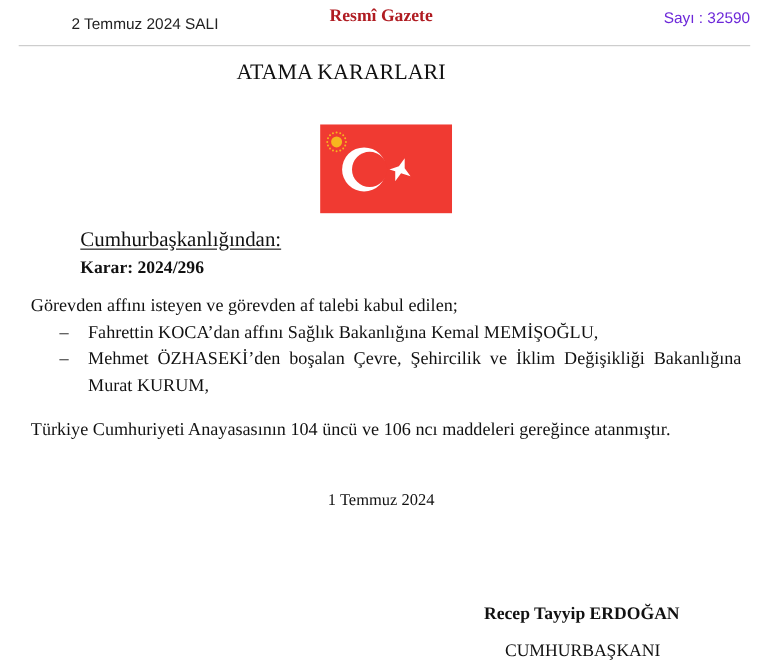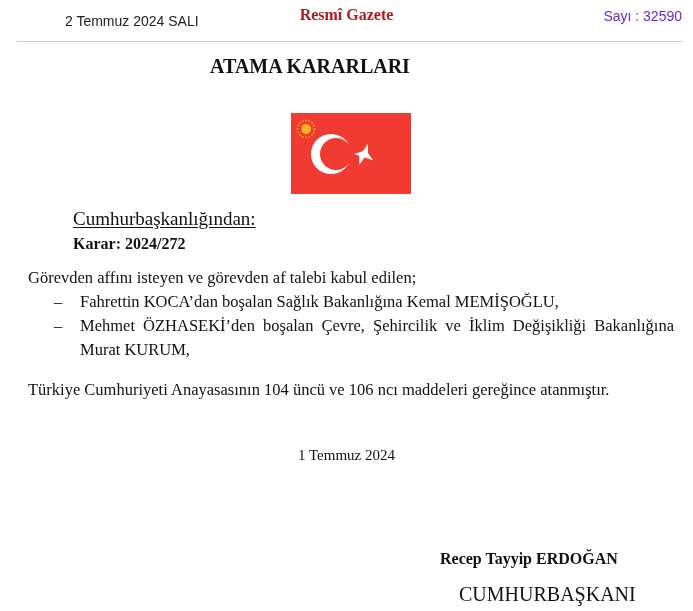--- a/index.html
+++ b/index.html
@@ -4,36 +4,36 @@
   <style>
     html, body { margin: 0; padding: 0; background: #ffffff; }
     body { width: 693px; height: 611px; position: relative; overflow: hidden; color: #111; }
     .header { position: absolute; left: 0; top: 0; width: 693px; height: 44px; }
     .hdr-date { position: absolute; left: 17px; top: 13px; font-family: "Liberation Sans", sans-serif; font-size: 14px; color: #222; margin-left: 48px; }
     .hdr-title { position: absolute; left: 0; width: 693px; top: 6px; text-align: center; font-family: "Liberation Serif", serif; font-weight: bold; font-size: 16px; color: #b01c22; pointer-events: none; }
     .hdr-title span { pointer-events: auto; }
     .hdr-issue { position: absolute; right: 11px; top: 8px; font-family: "Liberation Sans", sans-serif; font-size: 14px; color: #6d28d9; }
     .hdr-rule { position: absolute; left: 17px; right: 11px; top: 41px; height: 1px; background: #c8c8c8; }
     .serif { font-family: "Liberation Serif", serif; }
-    .section-title { position: absolute; left: 0; width: 620px; top: 55px; text-align: center; font-weight: bold; font-size: 20px; }
+    .section-title { position: absolute; left: 0; width: 620px; top: 55px; text-align: center; font-weight: normal; font-size: 20px; }
     .flag { position: absolute; left: 291px; top: 113px; width: 120px; height: 81px; }
     .issuer { position: absolute; left: 73px; top: 208px; font-size: 19px; text-decoration: underline; text-underline-offset: 2px; }
     .decree { position: absolute; left: 73px; top: 235px; font-size: 16px; font-weight: bold; }
     .body-text { position: absolute; left: 28px; width: 650px; font-size: 16.5px; line-height: 24px; font-family: "Liberation Serif", serif; }
     .intro { top: 266px; }
     .item { position: absolute; left: 54px; width: 620px; font-size: 16.5px; line-height: 24px; font-family: "Liberation Serif", serif; }
     .item .dash { position: absolute; left: 0; top: 0; }
     .item .txt { display: block; margin-left: 26px; }
     .item1 { top: 290px; }
     .item2 { top: 314px; }
     .item2 .txt { text-align: justify; text-align-last: left; }
     .closing { top: 378px; font-family: Liberation Serif, serif; }
     .date-sign { position: absolute; left: 0; width: 693px; top: 447px; text-align: center; font-size: 15px; }
     .signer { position: absolute; left: 440px; top: 550px; font-size: 16px; font-weight: bold; }
-    .signer-title { position: absolute; left: 459px; top: 583px; font-size: 20px; }
+    .signer-title { position: absolute; left: 459px; top: 583px; font-size: 16px; }
   </style>
 </head>
 <body>
 
 <div class="header">
   <span class="hdr-date">2 Temmuz 2024 SALI</span>
   <div class="hdr-title">
     <span>Resmî Gazete</span>
   </div>
   <span class="hdr-issue">Sayı : 32590</span>
@@ -66,27 +66,27 @@
         <circle cx="11.7" cy="8.2" r="0.9"></circle>
       </g>
     </g>
     <circle cx="40" cy="41" r="20" fill="#ffffff"></circle>
     <circle cx="45" cy="41" r="16" fill="#f03a32"></circle>
     <polygon fill="#ffffff" points="63,41 71.6,38.2 76.9,30.9 76.9,39.9 82.2,47.2 73.6,44.4 68.3,51.7 68.3,42.7 63,41" transform="rotate(0 72 41)"></polygon>
   </svg>
 </div>
 
 <div class="issuer serif">Cumhurbaşkanlığından:</div>
-<div class="decree serif">Karar: 2024/272</div>
+<div class="decree serif">Karar: 2024/296</div>
 
 <div class="body-text intro">Görevden affını isteyen ve görevden af talebi kabul edilen;</div>
 
 <div class="item item1">
   <span class="dash">–</span>
-  <span class="txt">Fahrettin KOCA’dan boşalan Sağlık Bakanlığına Kemal MEMİŞOĞLU,</span>
+  <span class="txt">Fahrettin KOCA’dan affını Sağlık Bakanlığına Kemal MEMİŞOĞLU,</span>
 </div>
 
 <div class="item item2">
   <span class="dash">–</span>
   <span class="txt">Mehmet ÖZHASEKİ’den boşalan Çevre, Şehircilik ve İklim Değişikliği Bakanlığına Murat KURUM,</span>
 </div>
 
 <div class="body-text closing">Türkiye Cumhuriyeti Anayasasının 104 üncü ve 106 ncı maddeleri gereğince atanmıştır.</div>
 
 <div class="date-sign serif">1 Temmuz 2024</div>

